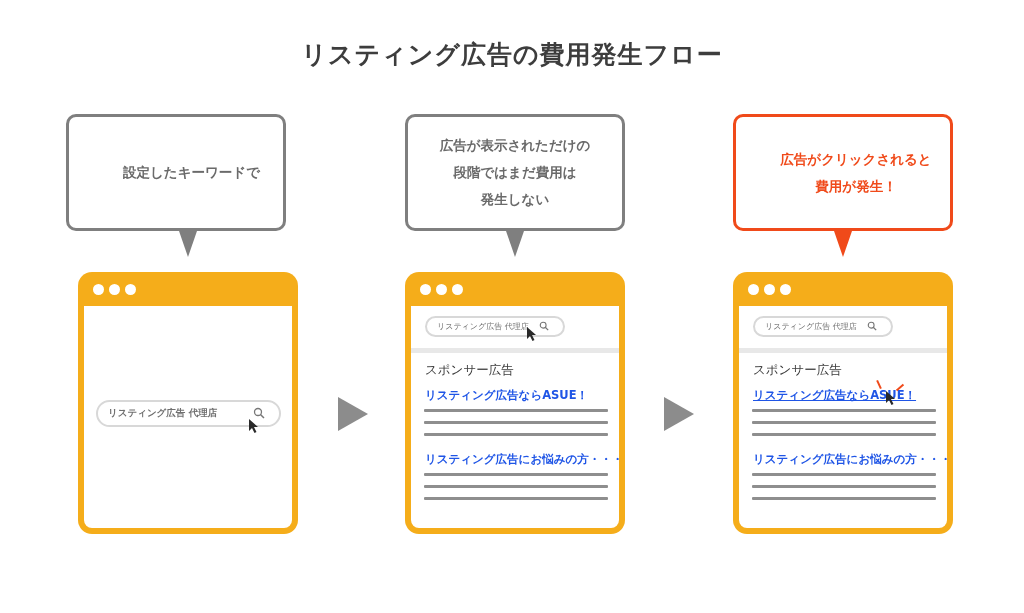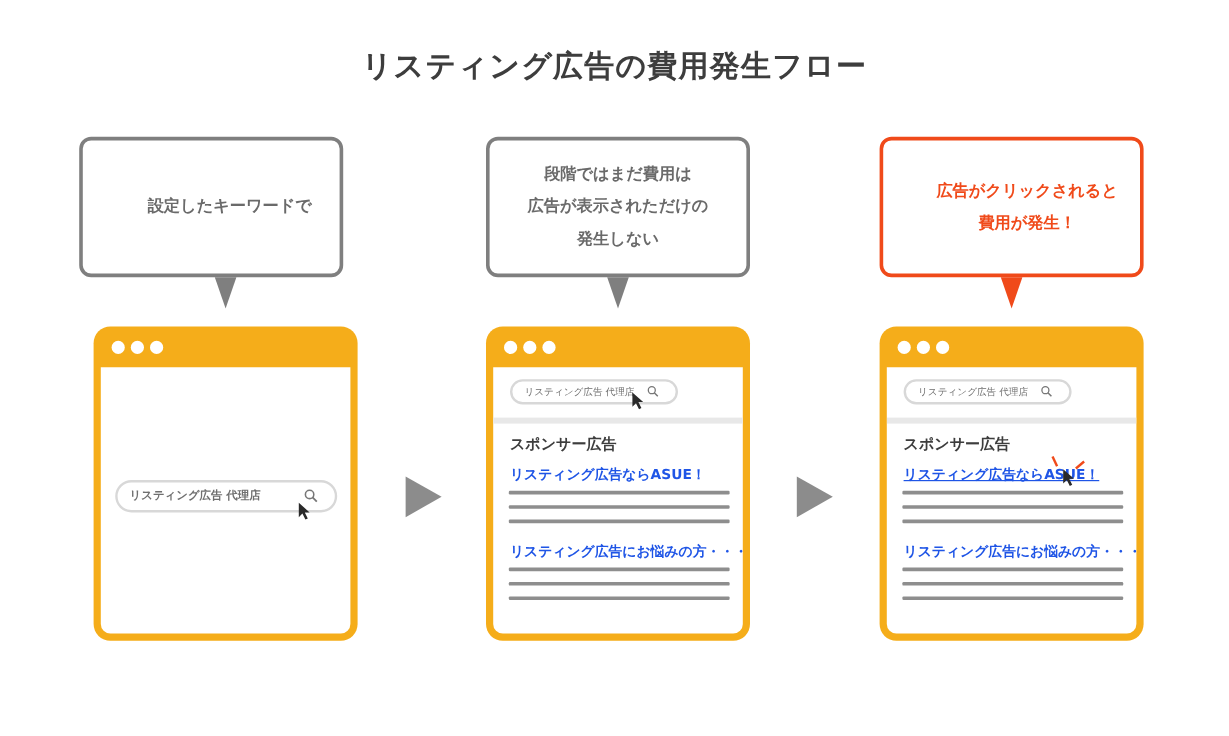--- a/index.html
+++ b/index.html
@@ -41,21 +41,21 @@
     position: absolute; height: 24px; border: 2px solid #d8d8d8; border-radius: 14px; background: #fff;
     display: flex; align-items: center; padding-left: 10px;
     font-size: 9.5px; color: #6f6f6f; font-weight: bold;
   }
   .search.small { height: 21px; font-size: 8px; font-weight: normal; }
   .mag { position: absolute; width: 12px; height: 12px; }
   .cursor { position: absolute; width: 12px; height: 16px; }
 
   .divider { position: absolute; left: 0; right: 0; height: 5px; background: #e8e8e8; }
 
-  .sponsor { position: absolute; left: 14px; font-size: 12.5px; font-weight: bold; color: #3d3d3d; }
+  .sponsor { position: absolute; left: 14px; font-size: 12.5px; font-weight: normal; color: #3d3d3d; }
   .ad-link { position: absolute; left: 14px; font-size: 11.5px; font-weight: bold; color: #1f55e6; white-space: nowrap; }
   .ad-link.underline { text-decoration: underline; }
   .line { position: absolute; left: 13px; width: 184px; height: 3px; background: #8e8e8e; border-radius: 1px; }
 
   .arrow {
     position: absolute; width: 0; height: 0;
     border-top: 17px solid transparent; border-bottom: 17px solid transparent;
     border-left: 30px solid #8c8c8c;
   }
   .spark { position: absolute; width: 2px; height: 9px; background: #f04a1a; }
@@ -89,22 +89,22 @@
         <path d="M1 1 L1 13 L4 10 L6.5 15 L8.5 14 L6 9 L10 9 Z" fill="#2a2a2a"></path>
       </svg>
     </div>
   </div>
 </div>
 
 <div class="arrow" style="left:338px; top:397px;"></div>
 
 <div>
   <div class="bubble" style="left:405px;">
+    <div>広告が表示されただけの</div>
     <div>段階ではまだ費用は</div>
-    <div>広告が表示されただけの</div>
     <div>発生しない</div>
   </div>
   <div class="bubble-tail" style="left:506px;"></div>
 
   <div class="browser" style="left:405px;">
     <div class="browser-bar">
       <div class="dot"></div>
         <div class="dot"></div>
         <div class="dot"></div>
     </div>

